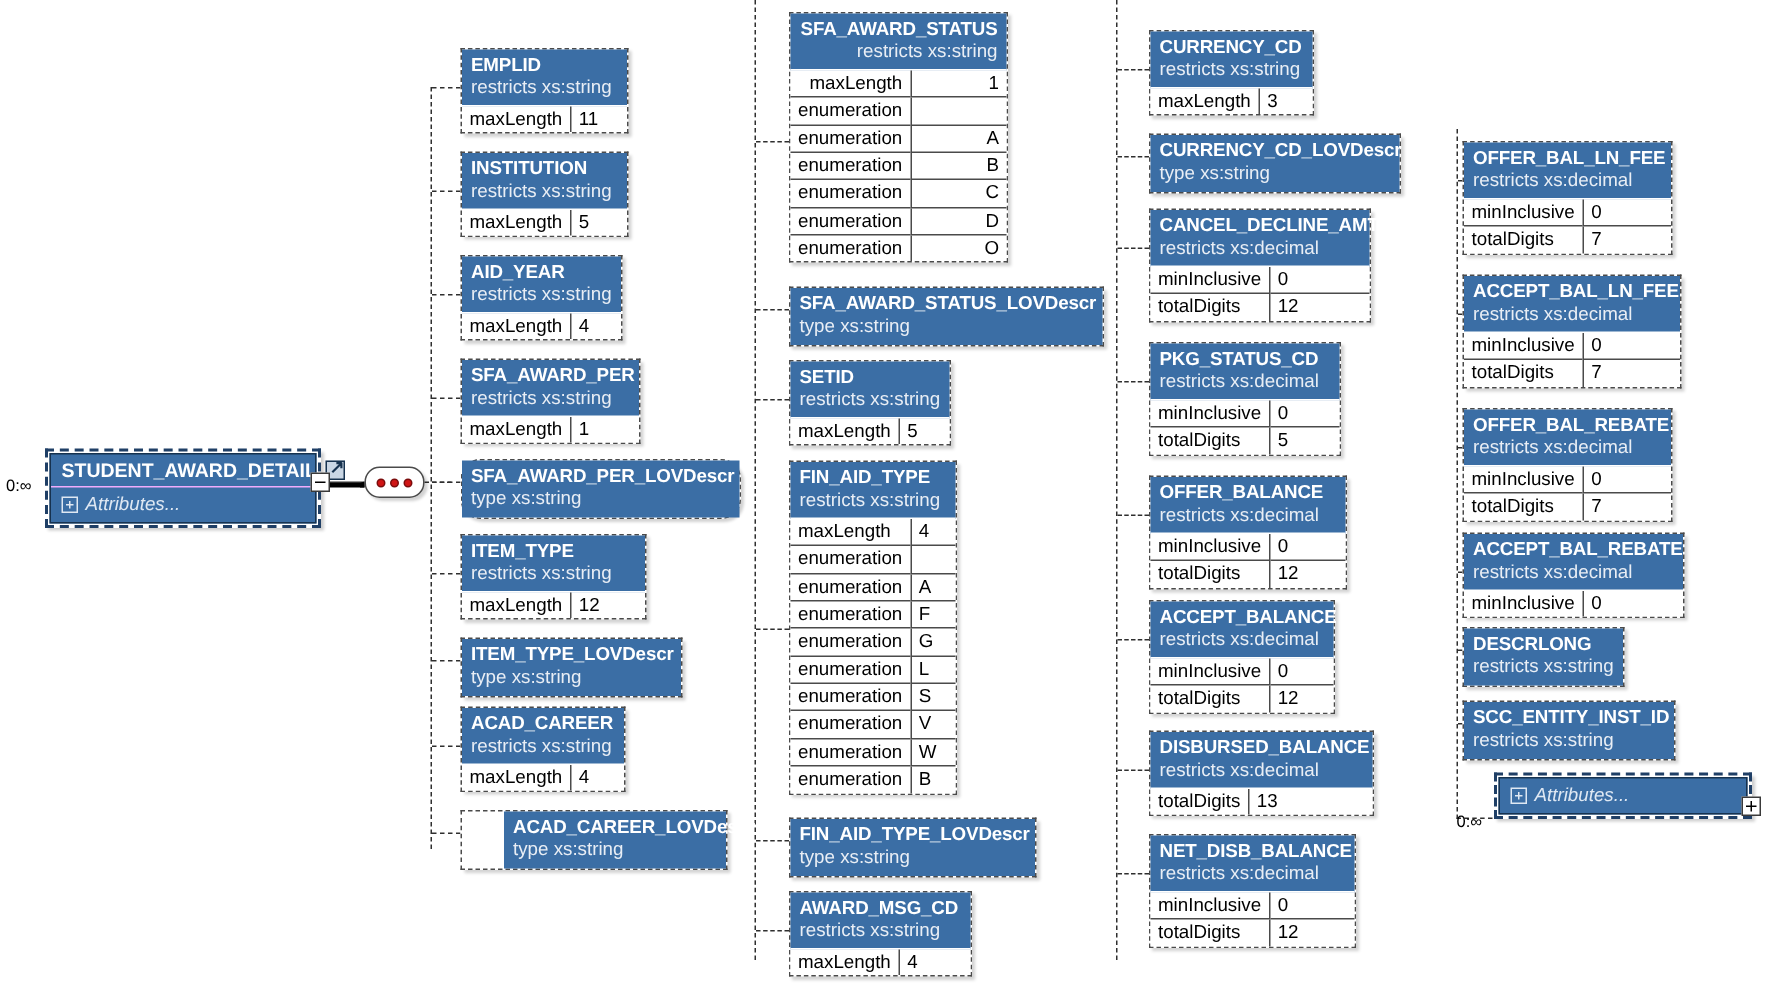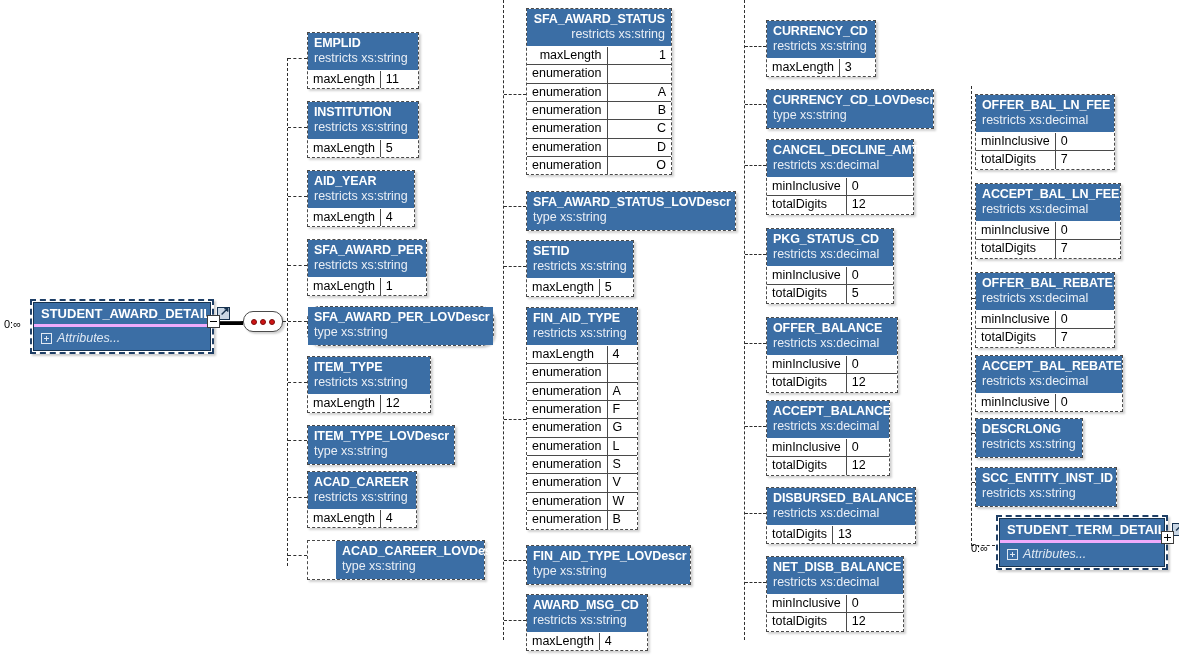--- a/index.html
+++ b/index.html
@@ -76,21 +76,21 @@
     background: #3b6ea5;
   }
   .elem-head {
     display: flex;
     align-items: center;
     justify-content: space-between;
     color: #fff;
     font-weight: bold;
     font-size: 13px;
     padding: 3px 3px 3px 7px;
-    border-bottom: 3px solid #f0abfc;
+    border-bottom: 1px solid #f0abfc;
     white-space: nowrap;
   }
   .elem-body {
     display: flex;
     align-items: center;
     gap: 5px;
     color: #dfe8f3;
     font-style: italic;
     font-size: 12.5px;
     padding: 4px 6px 5px 7px;
@@ -223,24 +223,20 @@
   <div class="hline" style="left:283px; top:321px; width:18px;"></div>
 
   <div class="vline" id="trunk1" style="left:287px; top:58px; height:508px;"></div>
   <div class="vline" id="trunk2" style="left:503px; top:0px;  height:640px;"></div>
   <div class="vline" id="trunk3" style="left:744px; top:0px;  height:640px;"></div>
   <div class="vline" id="trunk4" style="left:971px; top:86px; height:460px;"></div>
   <div class="hline" style="left:971px; top:545px; width:24px;"></div>
 
   <div class="elembox" style="left:996px; top:515px; width:172px;">
     <div class="elembox-inner">
-      <div class="elem-head">
-        <span>STUDENT_TERM_DETAIL</span>
-        <span class="goto-icon"></span>
-      </div>
       <div class="elem-body">
         <span class="plus-box"></span>
         <span>Attributes...</span>
       </div>
     </div>
   </div>
   <div class="handle plus" style="left:1161px; top:531px;"></div>
   <div class="card" style="left:971px; top:542px;">0:∞</div>
 
   <div id="nodes">

